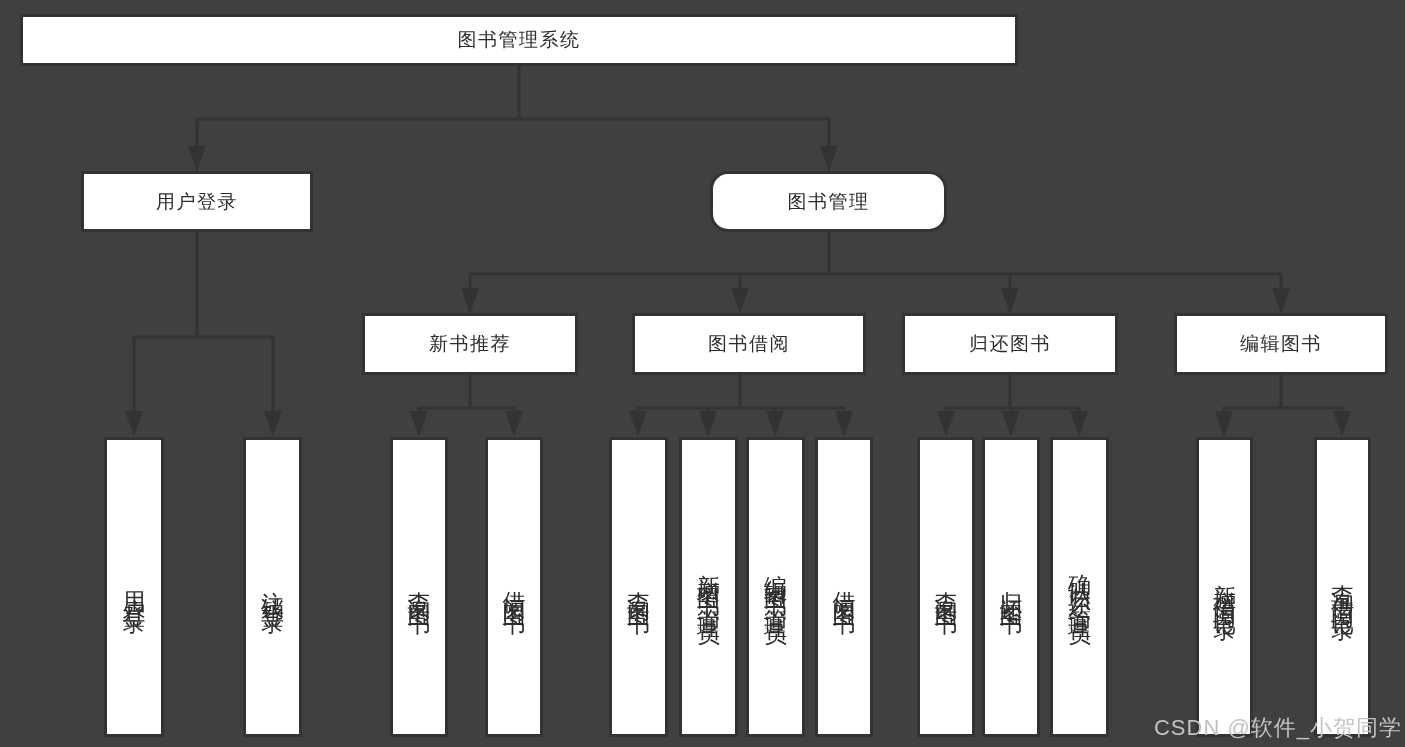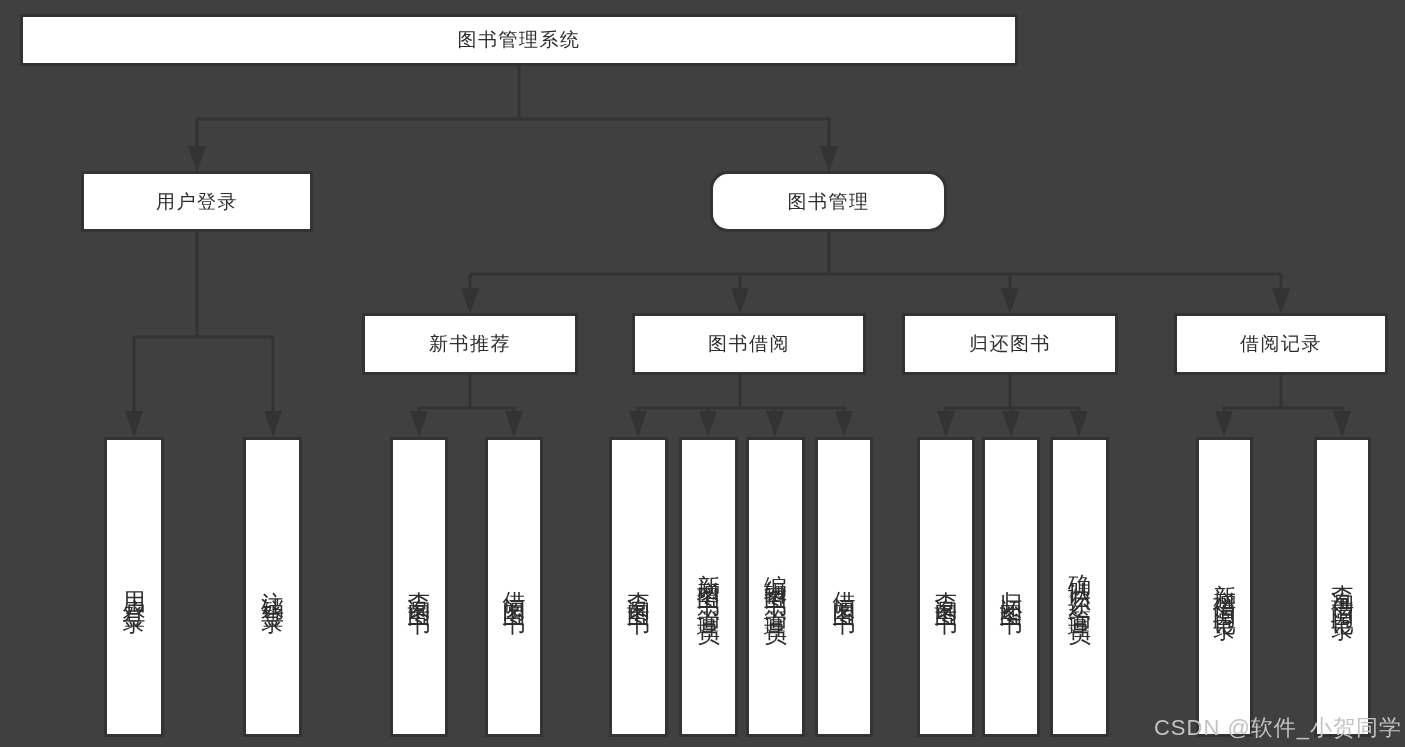--- a/index.html
+++ b/index.html
@@ -118,21 +118,21 @@
   <div class="box hbox" style="left:362px; top:313px; width:216px; height:62px;">
     <span class="lbl">新书推荐</span>
   </div>
   <div class="box hbox" style="left:632px; top:313px; width:234px; height:62px;">
     <span class="lbl">图书借阅</span>
   </div>
   <div class="box hbox" style="left:902px; top:313px; width:216px; height:62px;">
     <span class="lbl">归还图书</span>
   </div>
   <div class="box hbox" style="left:1174px; top:313px; width:214px; height:62px;">
-    <span class="lbl">借阅记录</span>
+    <span class="lbl">编辑图书</span>
   </div>
 
   <div class="box vbox" style="left:104px; top:437px; width:60px; height:300px;">
     <span class="lbl">用户登录</span>
   </div>
   <div class="box vbox" style="left:243px; top:437px; width:59px; height:300px;">
     <span class="lbl">注销登录</span>
   </div>
 
   <div class="box vbox" style="left:390px; top:437px; width:58px; height:300px;">

